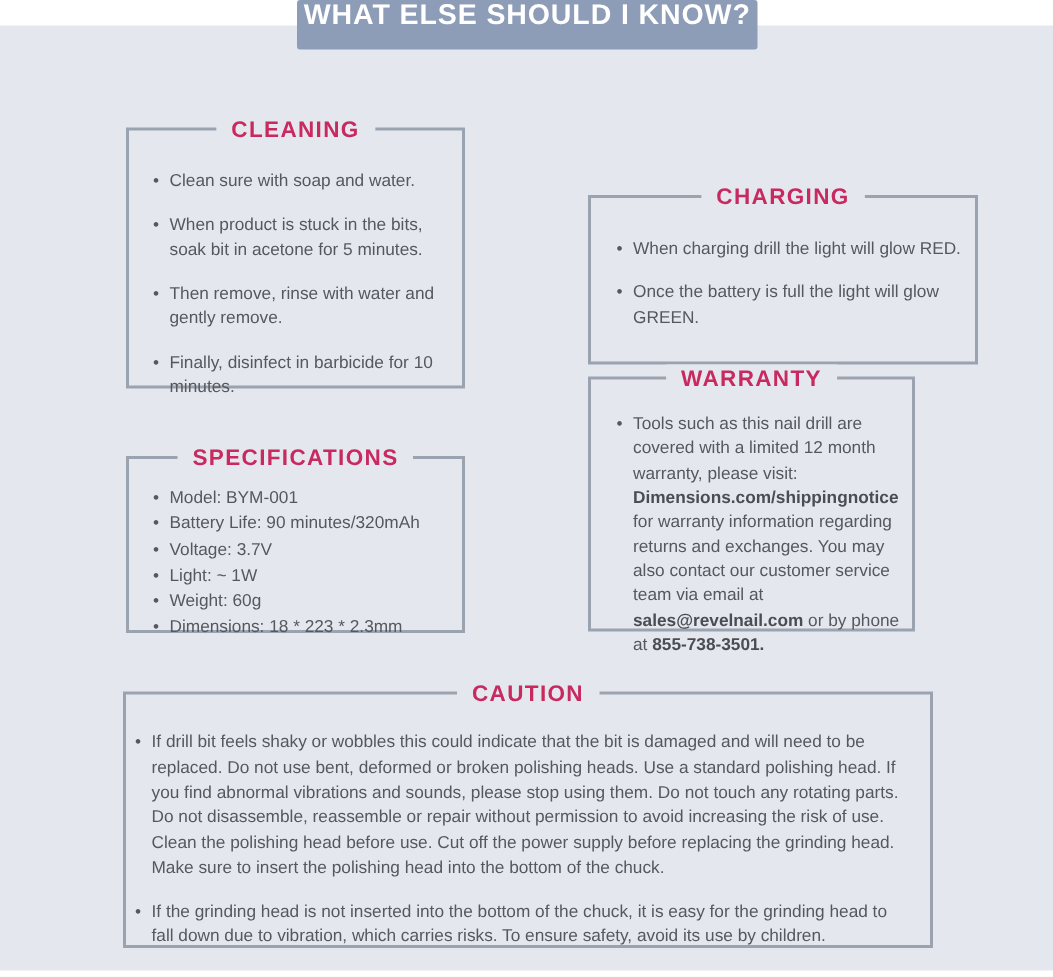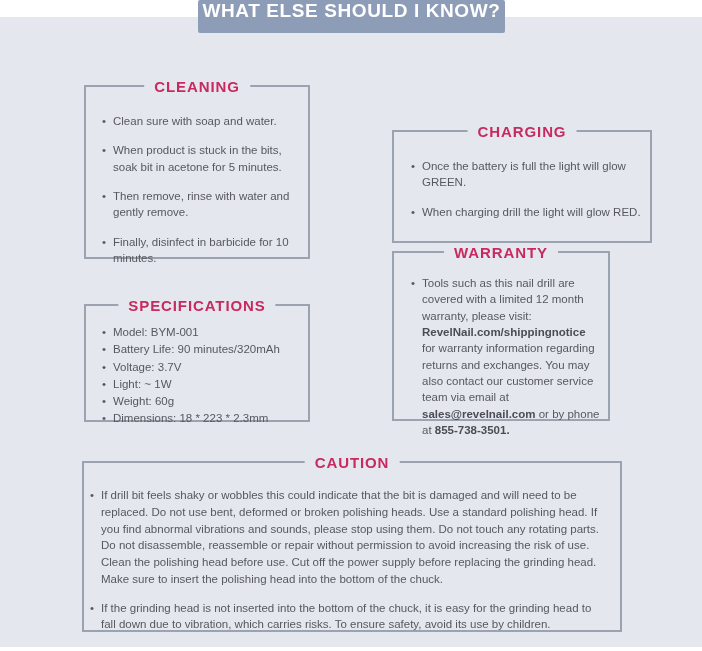--- a/index.html
+++ b/index.html
@@ -89,41 +89,41 @@
         <li>Clean sure with soap and water.</li>
         <li>When product is stuck in the bits, soak bit in acetone for 5 minutes.</li>
         <li>Then remove, rinse with water and gently remove.</li>
         <li>Finally, disinfect in barbicide for 10 minutes.</li>
       </ul>
     </section>
 
     <section class="box box-charging">
       <span class="box-title">CHARGING</span>
       <ul class="bullets spaced">
+        <li>When charging drill the light will glow RED.</li>
         <li>Once the battery is full the light will glow GREEN.</li>
-        <li>When charging drill the light will glow RED.</li>
       </ul>
     </section>
 
     <section class="box box-specs">
       <span class="box-title">SPECIFICATIONS</span>
       <ul class="bullets tight">
         <li>Model: BYM-001</li>
         <li>Battery Life: 90 minutes/320mAh</li>
         <li>Voltage: 3.7V</li>
         <li>Light: ~ 1W</li>
         <li>Weight: 60g</li>
         <li>Dimensions: 18 * 223 * 2.3mm</li>
       </ul>
     </section>
 
     <section class="box box-warranty">
       <span class="box-title">WARRANTY</span>
       <ul class="bullets">
-        <li><span>Tools such as this nail drill are covered with a limited 12 month warranty, please visit: </span><strong>RevelNail.com/shippingnotice</strong><span> for warranty information regarding returns and exchanges. You may also contact our customer service team via email at </span><strong>sales@revelnail.com</strong><span> or by phone at </span><strong>855-738-3501.</strong></li>
+        <li><span>Tools such as this nail drill are covered with a limited 12 month warranty, please visit: </span><strong>Dimensions.com/shippingnotice</strong><span> for warranty information regarding returns and exchanges. You may also contact our customer service team via email at </span><strong>sales@revelnail.com</strong><span> or by phone at </span><strong>855-738-3501.</strong></li>
       </ul>
     </section>
 
     <section class="box box-caution">
       <span class="box-title">CAUTION</span>
       <ul class="bullets spaced">
         <li>If drill bit feels shaky or wobbles this could indicate that the bit is damaged and will need to be replaced. Do not use bent, deformed or broken polishing heads. Use a standard polishing head. If you find abnormal vibrations and sounds, please stop using them. Do not touch any rotating parts. Do not disassemble, reassemble or repair without permission to avoid increasing the risk of use. Clean the polishing head before use. Cut off the power supply before replacing the grinding head. Make sure to insert the polishing head into the bottom of the chuck.</li>
         <li>If the grinding head is not inserted into the bottom of the chuck, it is easy for the grinding head to fall down due to vibration, which carries risks. To ensure safety, avoid its use by children.</li>
       </ul>
     </section>

